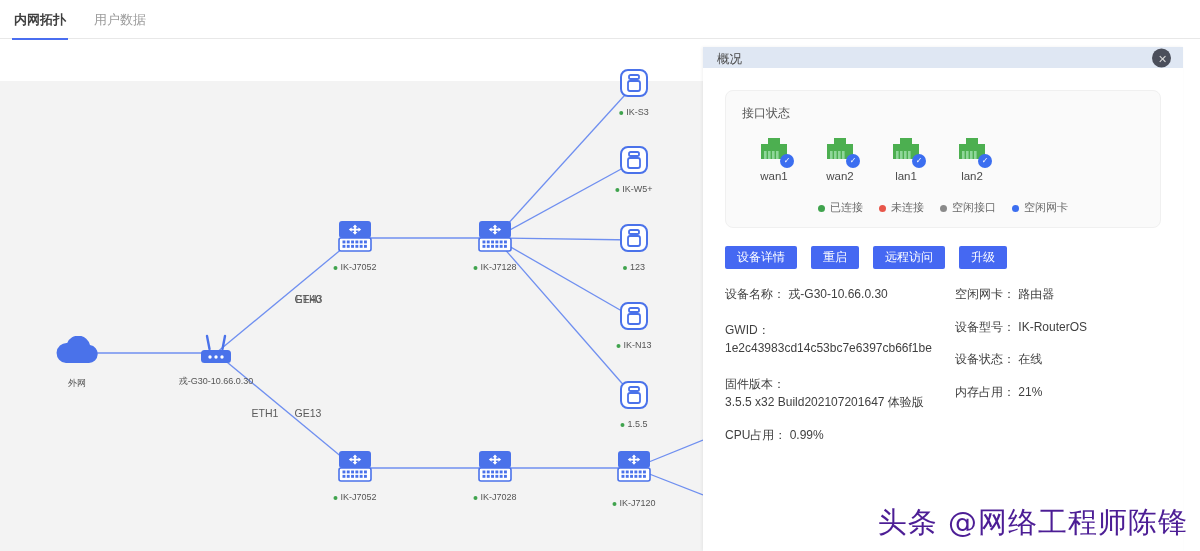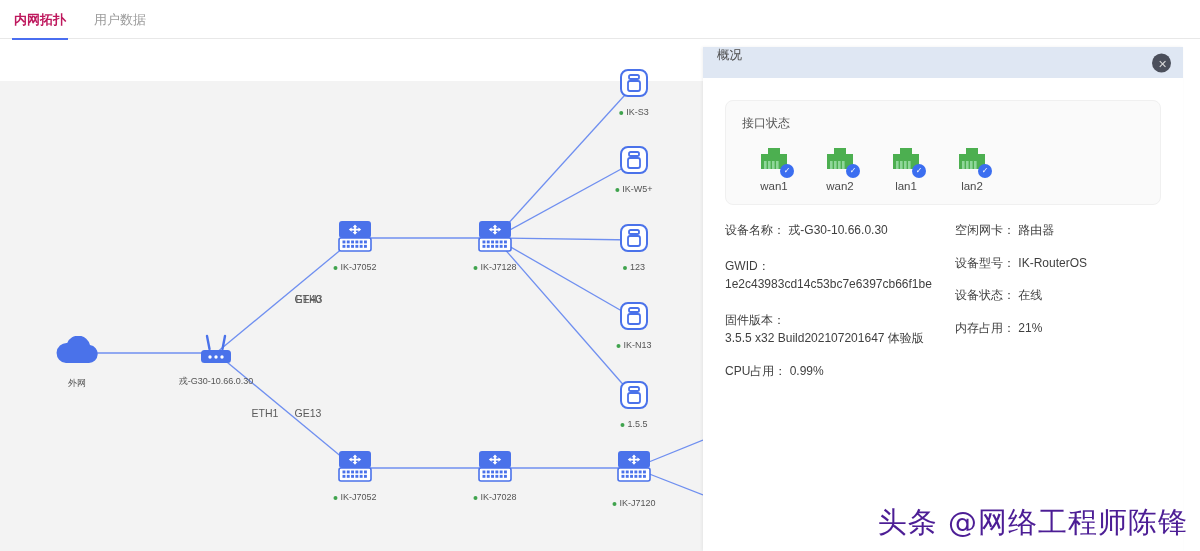--- a/index.html
+++ b/index.html
@@ -15,21 +15,21 @@
   
   .tabbar {
     position: absolute; left: 0; top: 0; width: 1200px; height: 39px;
     border-bottom: 1px solid #e8e8e8; background: #fff;
   }
   .tabs { position: absolute; left: 12px; top: 0; display: flex; gap: 24px; }
   .tab {
     position: relative; padding: 11px 2px 10px 2px;
     font-size: 13px; color: #9b9b9b; cursor: pointer; white-space: nowrap;
   }
-  .tab.active { color: #be185d; font-weight: bold; }
+  .tab.active { color: #404040; font-weight: bold; }
   .tab.active::after {
     content: ""; position: absolute; left: 0; right: 0; bottom: -1px;
     height: 2px; background: #4a6ef0;
   }
 
   
   .toolbar { position: absolute; left: 13px; top: 49px; display: flex; gap: 16px; }
   .btn-primary {
     background: #4568f2; color: #fff; border: none; border-radius: 2px;
     font-size: 12.5px; height: 24px; padding: 0 10px;
@@ -62,22 +62,22 @@
     position: absolute; transform: translate(-50%, -50%);
     font-size: 10.5px; color: #5a5a5a; white-space: nowrap;
   }
 
   
   .panel {
     position: absolute; left: 703px; top: 47px; width: 480px; height: 504px;
     background: #fff; box-shadow: -1px 0 3px rgba(0,0,0,0.06);
   }
   .panel-header {
-    position: relative; height: 31px; background: #dfe7f3;
-    display: flex; align-items: flex-start; padding: 0 14px;
+    position: relative; height: 21px; background: #dfe7f3;
+    display: flex; align-items: flex-end; padding: 0 14px;
   }
   .panel-title { font-size: 12.5px; color: #4a4a4a; }
   .close-btn {
     position: absolute; right: 12px; top: 50%; transform: translateY(-50%);
     width: 19px; height: 19px; border-radius: 50%; background: #4b4f5b;
     color: #d8d8d8; font-size: 11px; line-height: 19px; text-align: center;
     cursor: pointer; border: none; font-family: inherit;
   }
   .panel-body { padding: 14px 22px 0 22px; }
 
@@ -379,22 +379,34 @@
               <div class="portwrap"><svg width="36" height="32" viewBox="0 0 36 32">
                   <path fill="#4caf50" d="M12 2h12v6h7v15H5V8h7z"></path>
                   <rect x="8" y="15" width="2.6" height="8" fill="#8fd79a"></rect>
                   <rect x="12" y="15" width="2.6" height="8" fill="#8fd79a"></rect>
                   <rect x="16" y="15" width="2.6" height="8" fill="#8fd79a"></rect>
                   <rect x="20" y="15" width="2.6" height="8" fill="#8fd79a"></rect>
                 </svg><div class="badge">✓</div></div>
               <div class="plabel">lan2</div>
             </div>
           </div>
+        <div class="legend" id="legend-host">
+            <div><span class="ldot" style="background:#3fa34d"></span>已连接</div>
+            <div><span class="ldot" style="background:#e8564a"></span>未连接</div>
+            <div><span class="ldot" style="background:#8a8a8a"></span>空闲接口</div>
+            <div><span class="ldot" style="background:#3b6ef0"></span>空闲网卡</div>
+          </div>
       </div>
 
+      <div class="action-row" id="actions-host">
+          <button class="action-btn">设备详情</button>
+          <button class="action-btn">重启</button>
+          <button class="action-btn">远程访问</button>
+          <button class="action-btn">升级</button>
+        </div>
 
       <div class="info-grid">
         <div class="info-col">
           <div class="info-item">
             <span class="k">设备名称：</span>
             <span class="v v-link">戎-G30-10.66.0.30</span>
           </div>
           <div class="info-item stacked">
             <span class="k">GWID：</span>
             <span class="v">1e2c43983cd14c53bc7e6397cb66f1be</span>

